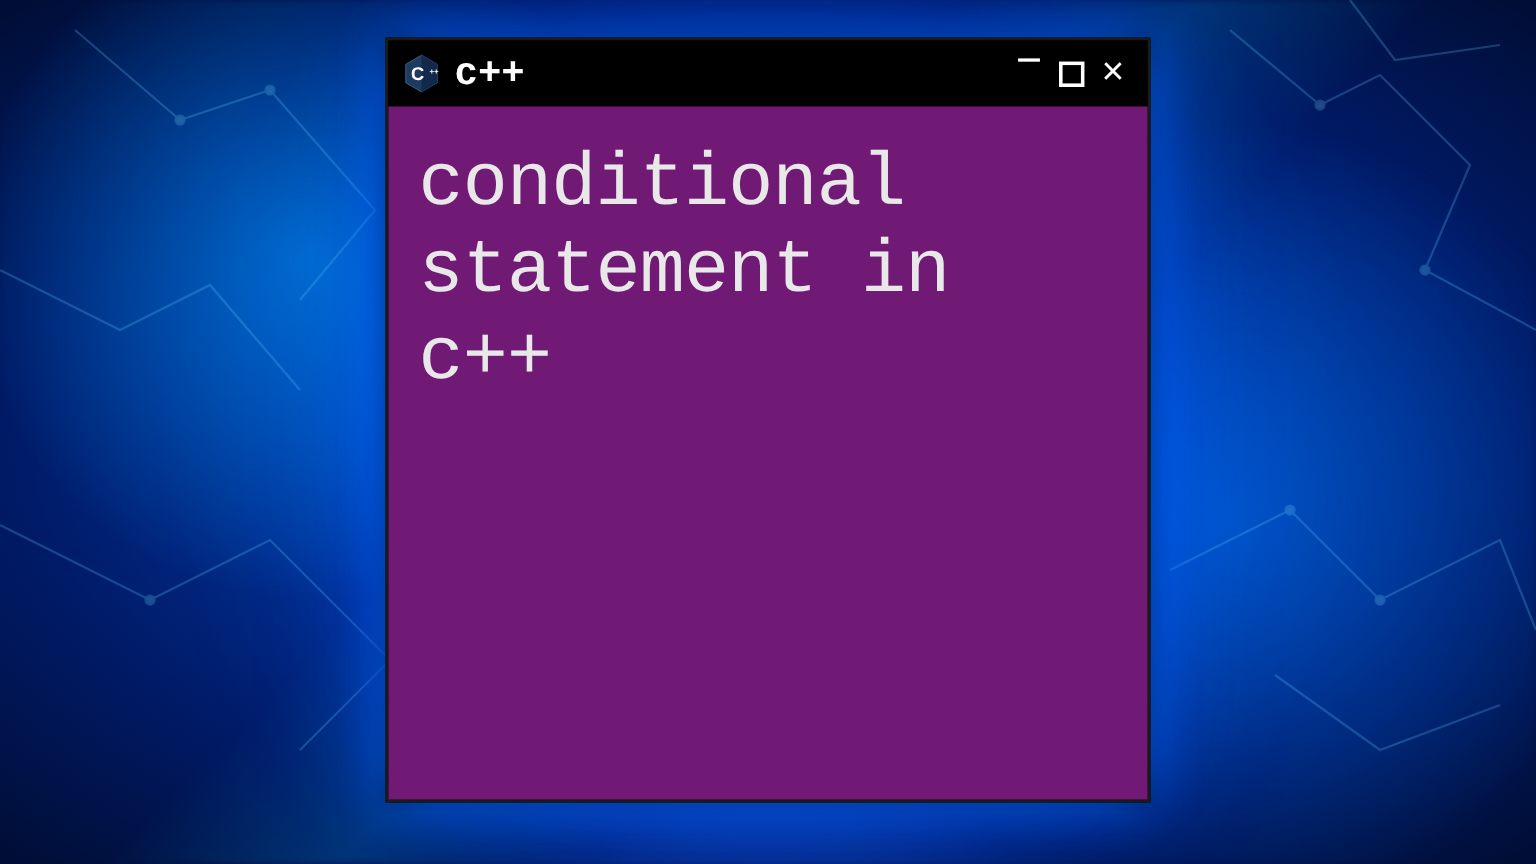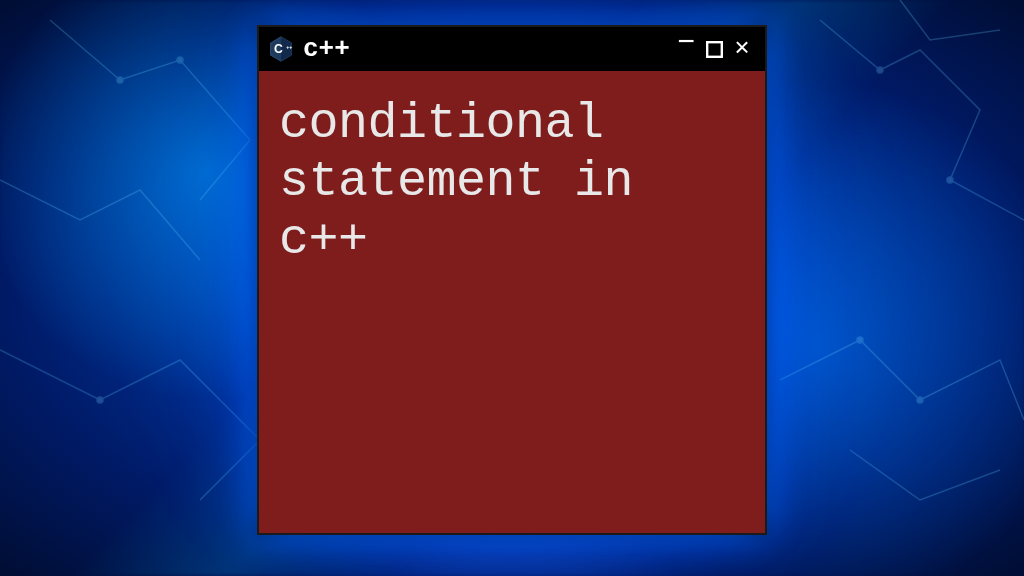--- a/index.html
+++ b/index.html
@@ -111,21 +111,21 @@
     .ctrl-max svg {
       width: 17px;
       height: 17px;
     }
     
     .ctrl-close {
       font-size: 26px;
     }
     
     .terminal-body {
-      background: #7f1d1d;
+      background: #701a75;
       height: calc(100% - 44px);
       padding: 24px 20px;
     }
     
     .terminal-content {
       color: #e8e8e8;
       font-family: 'Consolas', 'Courier New', monospace;
       font-size: 50px;
       line-height: 1.16;
       letter-spacing: -0.5px;

